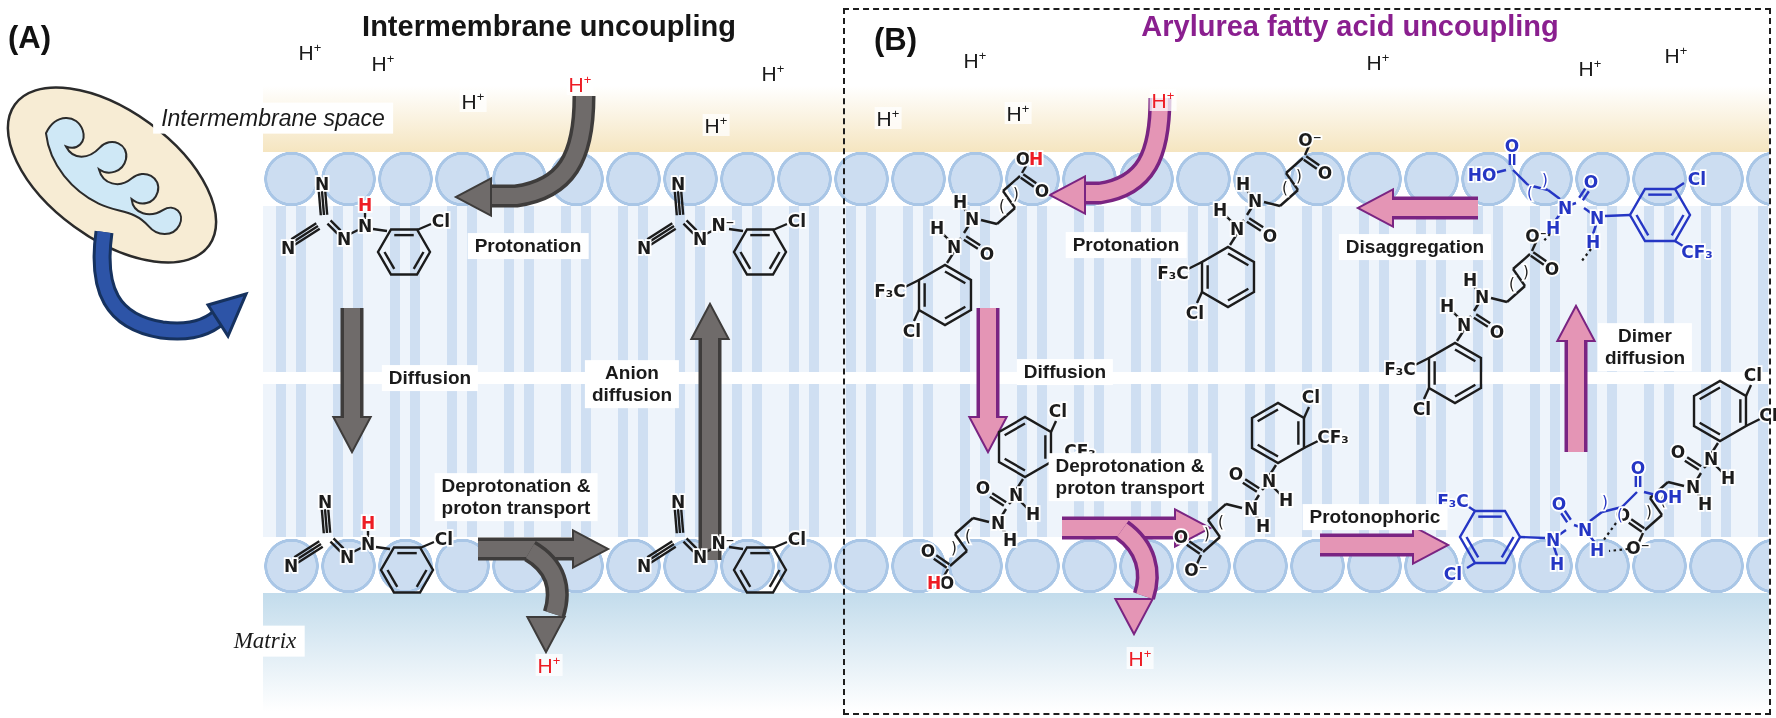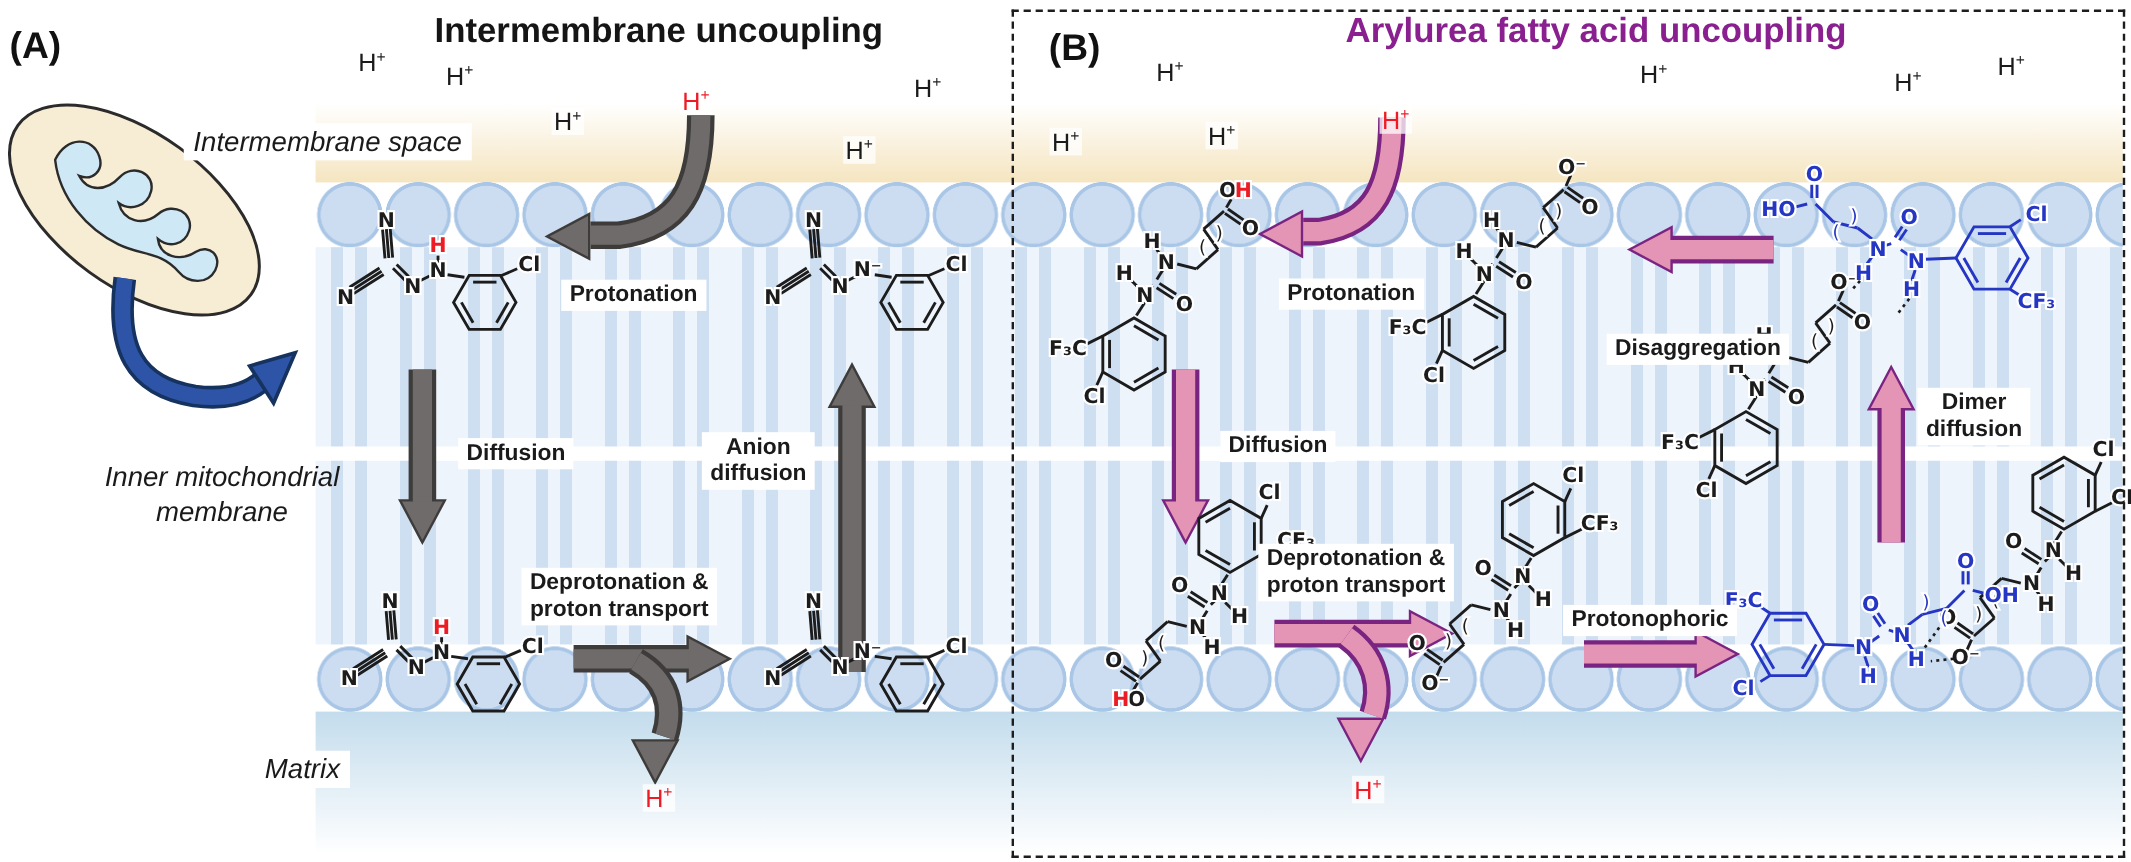--- a/index.html
+++ b/index.html
@@ -18,21 +18,21 @@
     background-image:repeating-linear-gradient(90deg,rgba(0,0,0,0) 0 13px,#cfdff2 13px 23px,rgba(0,0,0,0) 23px 33px,#cfdff2 33px 43px,rgba(0,0,0,0) 43px 57px);}
   #tails-top{top:206px;height:166px;}
   #tails-bottom{top:384px;height:153px;}
   #matrix-grad{left:263px;top:593px;width:1506px;height:119px;
     background:linear-gradient(to bottom,#c3dcec,rgba(255,255,255,0));}
   #overlay{position:absolute;left:0;top:0;z-index:2;}
   .tag{position:absolute;z-index:3;font-weight:bold;font-size:31px;color:#111;}
   .title{position:absolute;z-index:3;font-weight:bold;font-size:29px;white-space:nowrap;
          transform:translateX(-50%);}
   #title-a{color:#151515;}
-  #title-b{color:#8a1f8f;}
+  #title-b{color:#8a1f8f;margin-left:20px;}
   .region-label{position:absolute;z-index:3;font-style:italic;font-size:23px;color:#1a1a1a;
     background:#fff;padding:1px 8px;transform:translate(-50%,-50%);text-align:center;
     line-height:1.25;white-space:nowrap;margin-top:16px;}
   .action-label{position:absolute;z-index:3;font-weight:bold;font-size:19px;color:#1a1a1a;
     background:#fff;padding:2px 7px;transform:translate(-50%,-50%);text-align:center;
     line-height:1.15;white-space:nowrap;}
   .proton{position:absolute;z-index:3;font-size:21px;background:rgba(255,255,255,0.75);
     padding:0 2px;transform:translate(-50%,-50%);line-height:1;}
   .proton sup{font-size:13px;}
   .proton.k{color:#1b1b1b;} .proton.r{color:#ed1c24;}
@@ -504,34 +504,30 @@
         <line x1="1628" y1="549" x2="1609" y2="551" stroke="#1c1c1c" stroke-width="2.2" stroke-dasharray="2.5 3.5"></line>
       </g>
   </svg>
 
   <div class="tag" style="left:8px;top:20px;">(A)</div>
   <div class="tag" style="left:874px;top:22px;">(B)</div>
   <div id="title-a" class="title" style="left:549px;top:10px;">Intermembrane uncoupling</div>
   <div id="title-b" class="title" style="left:1330px;top:10px;">Arylurea fatty acid uncoupling</div>
 
   <div class="region-label" style="left:273px;top:102px;">Intermembrane space</div>
-  <div class="region-label" style="left:185px;top:396px;background:transparent;">
-    <span>Inner mitochondrial</span><br>
-    <span>membrane</span>
-  </div>
-  <div class="region-label" style="left:252px;top:625px;">Matrix</div>
+  <div class="region-label" style="left:265px;top:625px;font-family:Liberation Serif, serif;">Matrix</div>
 
   <div id="labels-layer">
       <div class="action-label" style="left: 528px; top: 246px;">Protonation</div>
       <div class="action-label" style="left: 430px; top: 378px;">Diffusion</div>
       <div class="action-label" style="left: 632px; top: 384px;">Anion<br>diffusion</div>
       <div class="action-label" style="left: 516px; top: 497px;">Deprotonation &amp;<br>proton transport</div>
       <div class="action-label" style="left: 1126px; top: 245px;">Protonation</div>
       <div class="action-label" style="left: 1065px; top: 372px;">Diffusion</div>
-      <div class="action-label" style="left: 1415px; top: 247px; margin-top: 44px;">Disaggregation</div>
+      <div class="action-label" style="left: 1415px; top: 247px;">Disaggregation</div>
       <div class="action-label" style="left: 1130px; top: 477px;">Deprotonation &amp;<br>proton transport</div>
       <div class="action-label" style="left: 1375px; top: 517px;">Protonophoric</div>
       <div class="action-label" style="left: 1645px; top: 347px;">Dimer<br>diffusion</div>
     </div>
   <div id="protons-layer">
       <div class="proton k" style="left: 310px; top: 52px;">H<sup>+</sup></div>
       <div class="proton k" style="left: 383px; top: 63px;">H<sup>+</sup></div>
       <div class="proton k" style="left: 473px; top: 101px;">H<sup>+</sup></div>
       <div class="proton k" style="left: 716px; top: 125px;">H<sup>+</sup></div>
       <div class="proton k" style="left: 773px; top: 73px;">H<sup>+</sup></div>

